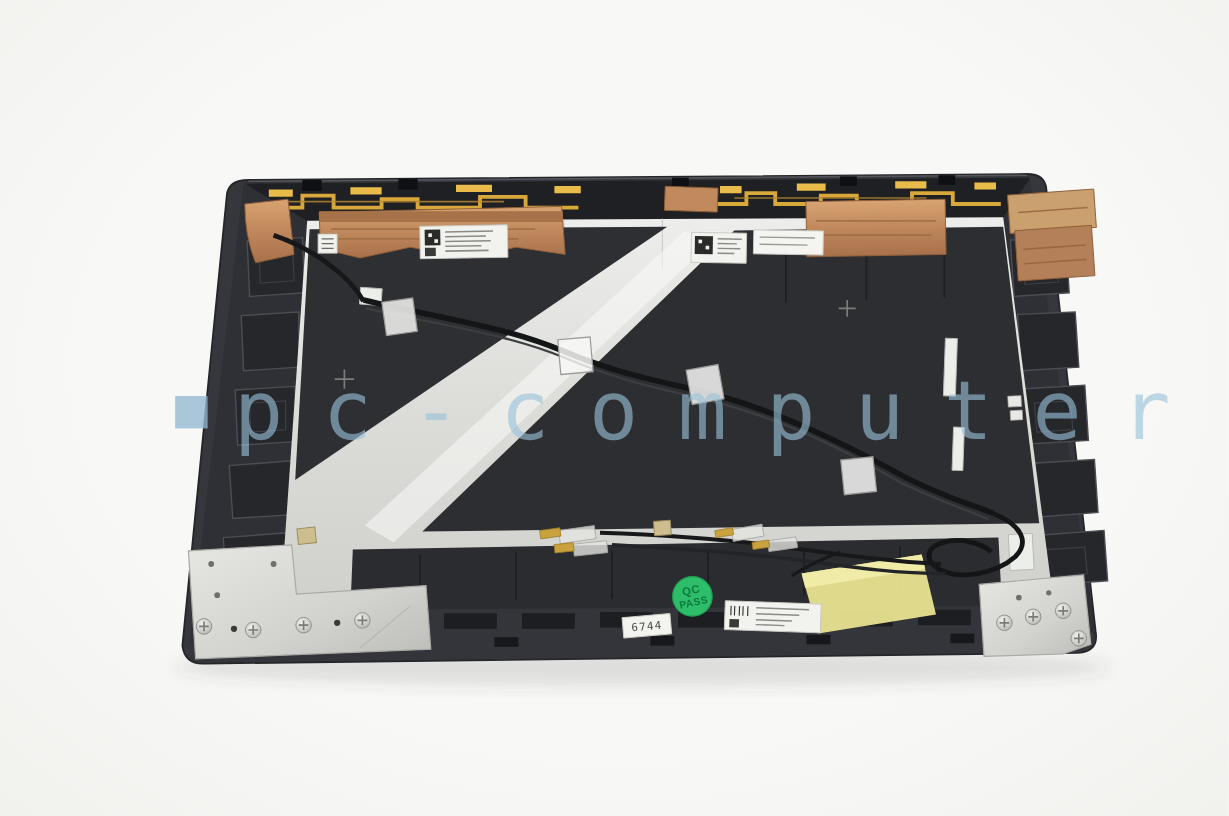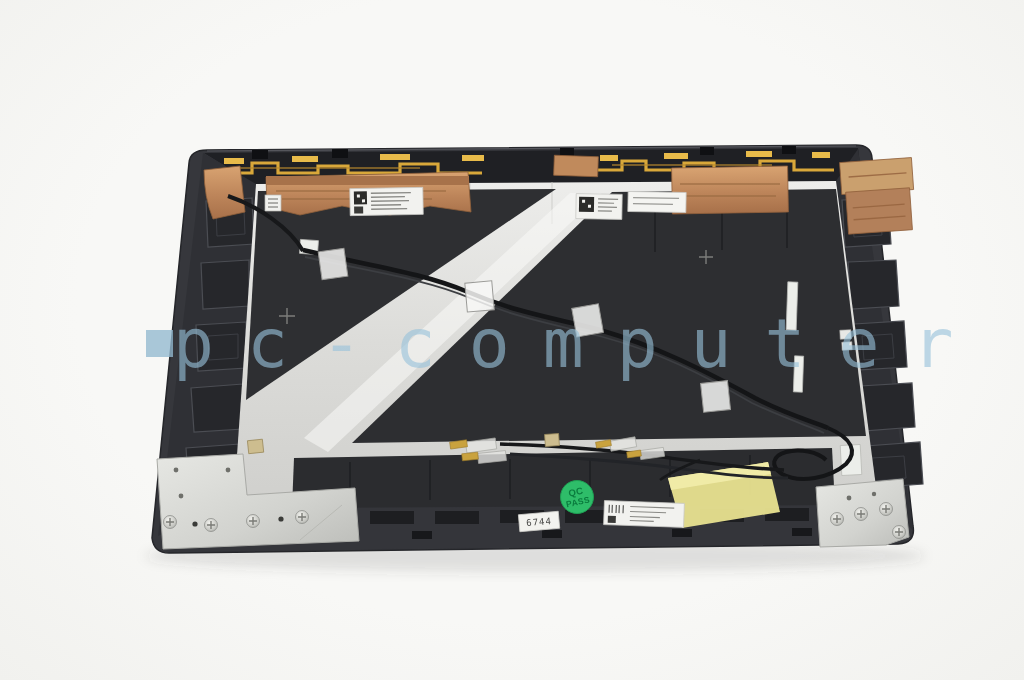--- a/index.html
+++ b/index.html
@@ -7,21 +7,21 @@
        font-family:"Liberation Sans",sans-serif;
        background:radial-gradient(ellipse at 50% 45%, #f8f8f6 60%, #f1f1ee 100%);}
   .stage{position:relative;width:1024px;height:680px;}
   .stage svg{position:absolute;left:0;top:0;}
   
   .watermark{position:absolute;left:0;top:308px;width:1024px;height:74px;
              overflow:hidden;pointer-events:none;z-index:5;
              display:flex;align-items:flex-start;}
   .watermark .logo{display:inline-block;width:27px;height:27px;margin:22px 0 0 146px;
                    background:rgba(146,184,207,0.78);}
-  .watermark .txt{display:inline-block;
+  .watermark .txt{display:inline-block;margin-left:22px;
                   font-family:"DejaVu Sans Mono",monospace;
                   font-size:68px;line-height:72px;font-weight:400;
                   letter-spacing:33px;white-space:nowrap;
                   color:rgba(152,193,218,0.62);}
 </style>
 </head>
 <body>
 
 <div class="stage">
 

